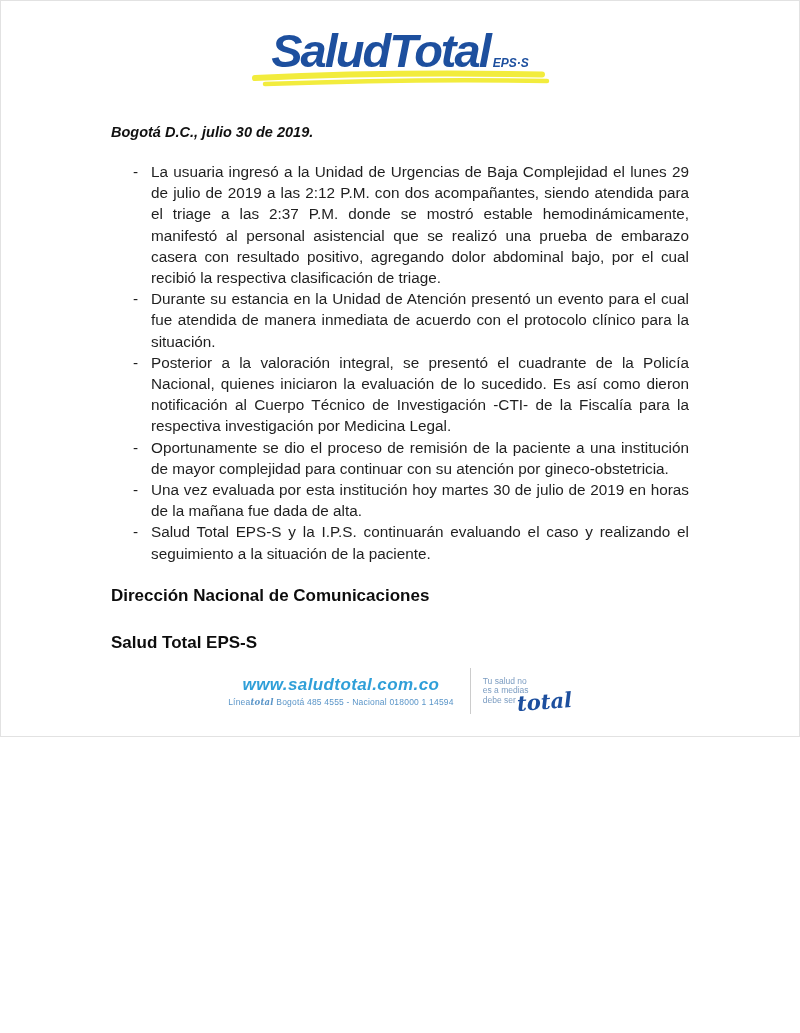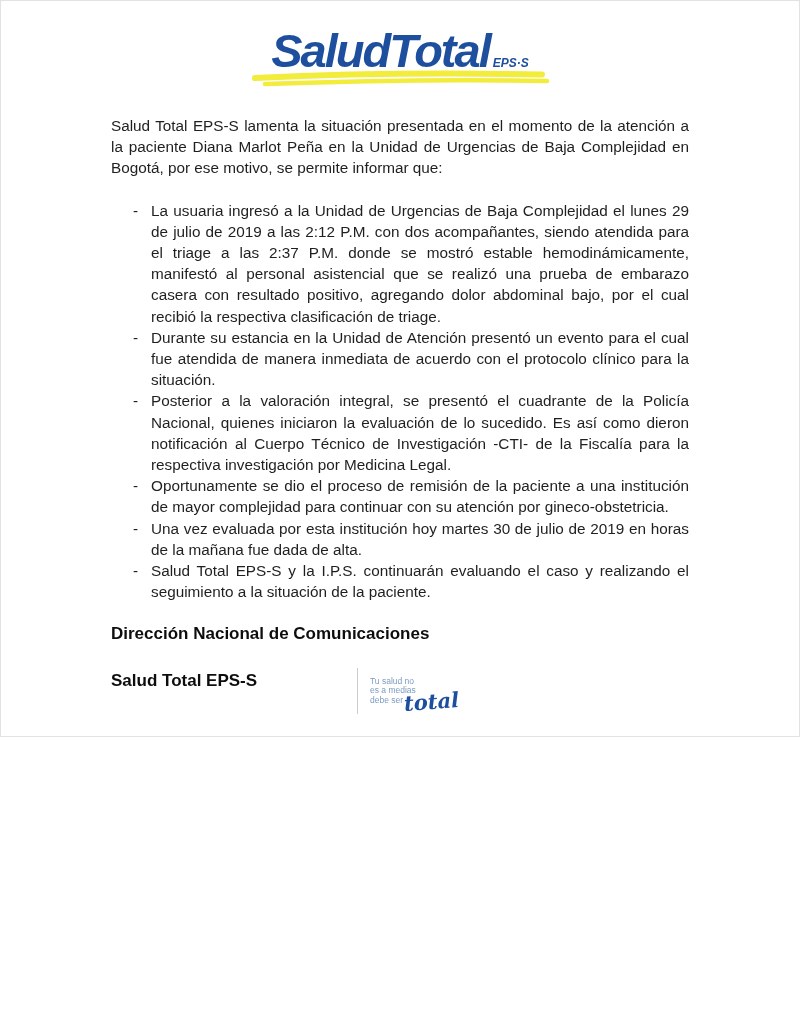--- a/index.html
+++ b/index.html
@@ -175,23 +175,23 @@
       <div class="logo-text">
         <span class="logo-word">SaludTotal</span><span class="logo-eps">EPS·S</span>
       </div>
       <svg class="swoosh" width="302" height="18" viewBox="0 0 302 18">
         <path d="M6 8 Q140 1.5 293 4.5" fill="none" stroke="#f2ec3d" stroke-width="6" stroke-linecap="round"></path>
         <path d="M16 14 Q170 8.5 298 11" fill="none" stroke="#f2ec3d" stroke-width="4.5" stroke-linecap="round"></path>
       </svg>
     </div>
   </div>
 
-
-
-  <p class="intro">Salud Total EPS-S lamenta la situación presentada en el momento de la atención a la paciente Diana Marlot Peña en la Unidad de Urgencias de Baja Complejidad en Bogotá, por ese motivo, se permite informar que:</p>
+  <div class="date-line">Bogotá D.C., julio 30 de 2019.</div>
+
+
 
   <ul class="bullets">
 
       <li>
         <span class="bullet-dash">-</span>
         <span class="bullet-text">La usuaria ingresó a la Unidad de Urgencias de Baja Complejidad el lunes 29 de julio de 2019 a las 2:12 P.M. con dos acompañantes, siendo atendida para el triage a las 2:37 P.M. donde se mostró estable hemodinámicamente, manifestó al personal asistencial que se realizó una prueba de embarazo casera con resultado positivo, agregando dolor abdominal bajo, por el cual recibió la respectiva clasificación de triage.</span>
       </li>
 
       <li>
         <span class="bullet-dash">-</span>
@@ -216,20 +216,26 @@
       <li>
         <span class="bullet-dash">-</span>
         <span class="bullet-text">Salud Total EPS-S y la I.P.S. continuarán evaluando el caso y realizando el seguimiento a la situación de la paciente.</span>
       </li>
     </ul>
 
   <div class="signature-dept">Dirección Nacional de Comunicaciones</div>
   <div class="signature-company">Salud Total EPS-S</div>
 
   <div class="footer">
+    <div class="footer-contact">
+      <a href="#" class="footer-url">www.saludtotal.com.co</a>
+      <div class="footer-phone">
+        <span>Línea</span><span class="script-sm">total</span><span> Bogotá 485 4555 - Nacional 018000 1 14594</span>
+      </div>
+    </div>
     <div class="footer-divider"></div>
     <div class="footer-tagline">
       <span>Tu salud no</span><br>
       <span>es a medias</span><br>
       <span>debe ser</span><span class="tagline-script">total</span>
     </div>
   </div>
 
 </div>
 

